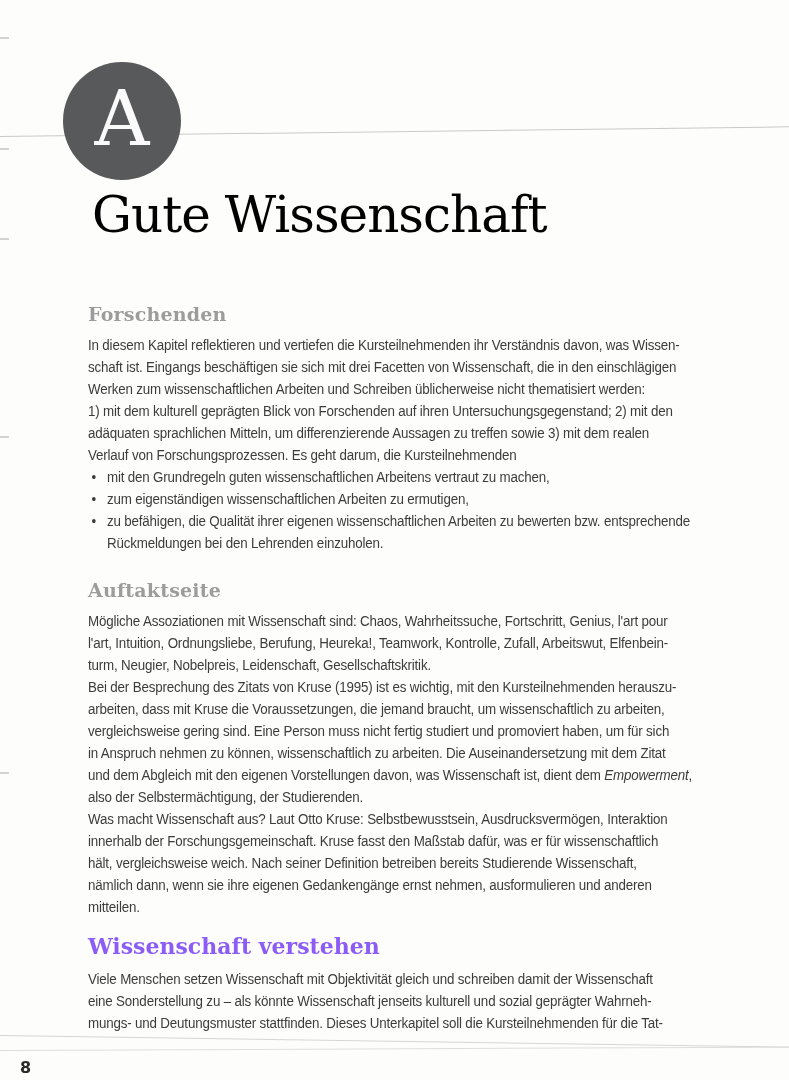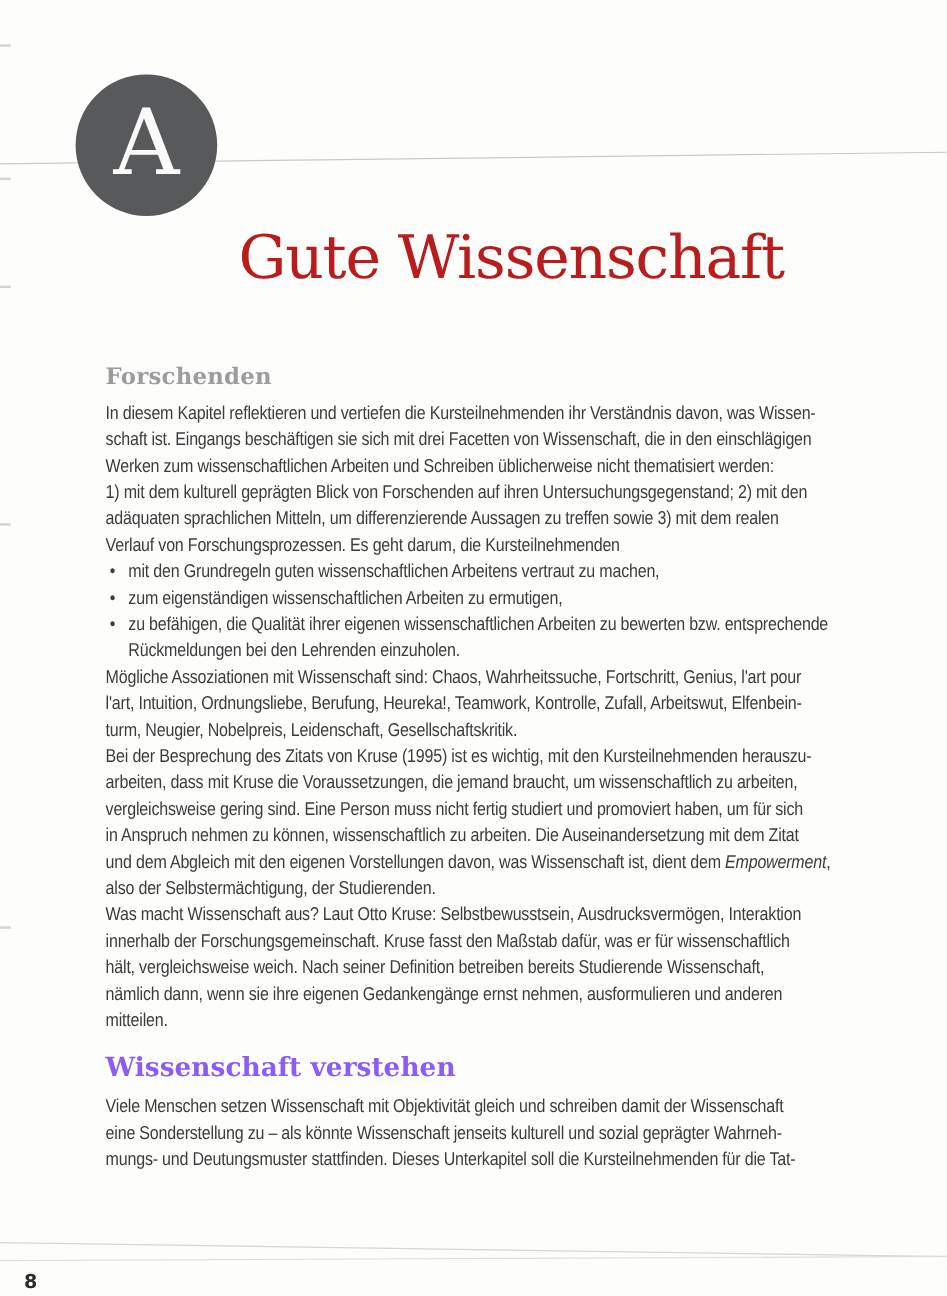--- a/index.html
+++ b/index.html
@@ -17,22 +17,22 @@
     position:absolute;left:63px;top:62px;width:118px;height:118px;border-radius:50%;
     background:#58595b;display:flex;align-items:center;justify-content:center;z-index:2;
   }
   .badge-letter{
     font-family:"DejaVu Serif","Liberation Serif",serif;
     color:#fafafa;font-size:76px;line-height:1;margin-top:-4px;
   }
   
   #content{position:absolute;left:88px;top:0;width:660px;}
   .page-title{
-    margin:186px 0 0 16px;font-family:"DejaVu Serif","Liberation Serif",serif;
-    font-weight:400;font-size:50px;line-height:58px;letter-spacing:-1px;color:#b91c1c;text-align:center;
+    margin:186px 0 0 4px;font-family:"DejaVu Serif","Liberation Serif",serif;
+    font-weight:400;font-size:50px;line-height:58px;letter-spacing:-1px;color:#000000;
   }
   #sections{position:absolute;left:88px;top:302px;width:680px;}
   .sub-heading{
     font-family:"DejaVu Serif","Liberation Serif",serif;font-weight:bold;
     font-size:19px;line-height:24px;color:#9c9c9c;letter-spacing:.2px;
     margin:24px 0 8px 0;
   }
   #sections > .sub-heading:first-child{margin-top:0;}
   .heading2{
     font-family:"DejaVu Serif","Liberation Serif",serif;font-weight:bold;
@@ -91,20 +91,21 @@
         <div class="bullet-item">
           <span class="bullet-marker">•</span>
           <div class="text-line">zum eigenständigen wissenschaftlichen Arbeiten zu ermutigen,</div>
         </div>
         <div class="bullet-item">
           <span class="bullet-marker">•</span>
           <div class="text-line">zu befähigen, die Qualität ihrer eigenen wissenschaftlichen Arbeiten zu bewerten bzw. entsprechende</div>
           <div class="text-line">Rückmeldungen bei den Lehrenden einzuholen.</div>
         </div>
       </div>
+      <div class="sub-heading">Auftaktseite</div>
       <div class="para">
         <div class="text-line">Mögliche Assoziationen mit Wissenschaft sind: Chaos, Wahrheitssuche, Fortschritt, Genius, l'art pour</div>
         <div class="text-line">l'art, Intuition, Ordnungsliebe, Berufung, Heureka!, Teamwork, Kontrolle, Zufall, Arbeitswut, Elfenbein-</div>
         <div class="text-line">turm, Neugier, Nobelpreis, Leidenschaft, Gesellschaftskritik.</div>
       </div>
       <div class="para">
         <div class="text-line">Bei der Besprechung des Zitats von Kruse (1995) ist es wichtig, mit den Kursteilnehmenden herauszu-</div>
         <div class="text-line">arbeiten, dass mit Kruse die Voraussetzungen, die jemand braucht, um wissenschaftlich zu arbeiten,</div>
         <div class="text-line">vergleichsweise gering sind. Eine Person muss nicht fertig studiert und promoviert haben, um für sich</div>
         <div class="text-line">in Anspruch nehmen zu können, wissenschaftlich zu arbeiten. Die Auseinandersetzung mit dem Zitat</div>

